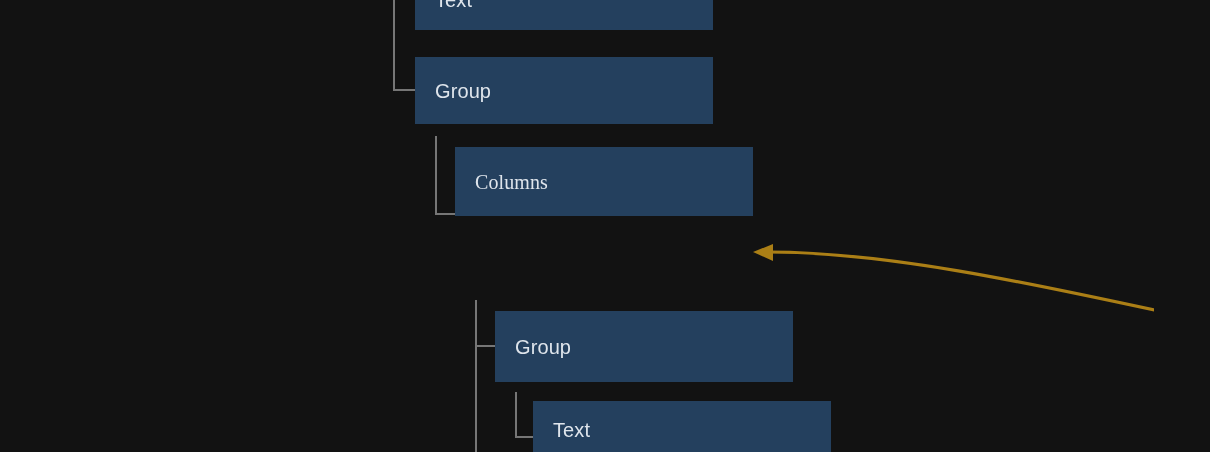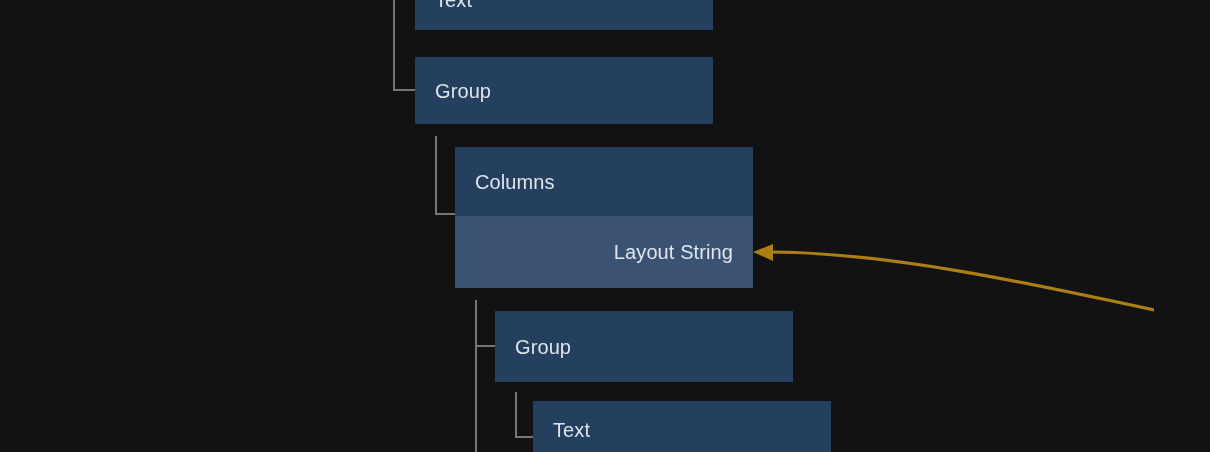--- a/index.html
+++ b/index.html
@@ -31,20 +31,21 @@
     color: #dfe5ec;
     font-size: 20px;
     line-height: 24px;
     letter-spacing: 0.1px;
     white-space: nowrap;
     padding: 0 20px;
   }
   .node.split {
     justify-content: flex-start;
     background: transparent;
+    font-family: Liberation Serif, serif;
   }
   .row-primary {
     background: #24405e;
     display: flex;
     align-items: center;
     width: 100%;
   }
   .row-secondary {
     background: #3a5373;
     display: flex;
@@ -93,23 +94,20 @@
   </div>
 
   <div class="node" style="left:415px; top:57px; width:298px; height:67px;">
     <span class="node-label">Group</span>
   </div>
 
   <div class="node split" style="left:455px; top:147px; width:298px; height:141px;">
     <div class="row-primary" style="height:69px;">
       <span class="node-label">Columns</span>
     </div>
-    <div class="row-secondary" style="height:72px;">
-      <span class="node-label">Layout String</span>
-    </div>
   </div>
 
   <div class="node" style="left:495px; top:311px; width:298px; height:71px;">
     <span class="node-label">Group</span>
   </div>
 
   <div class="node" style="left:533px; top:401px; width:298px; height:51px;">
     <span class="node-label" style="margin-top:6px;">Text</span>
   </div>
 

